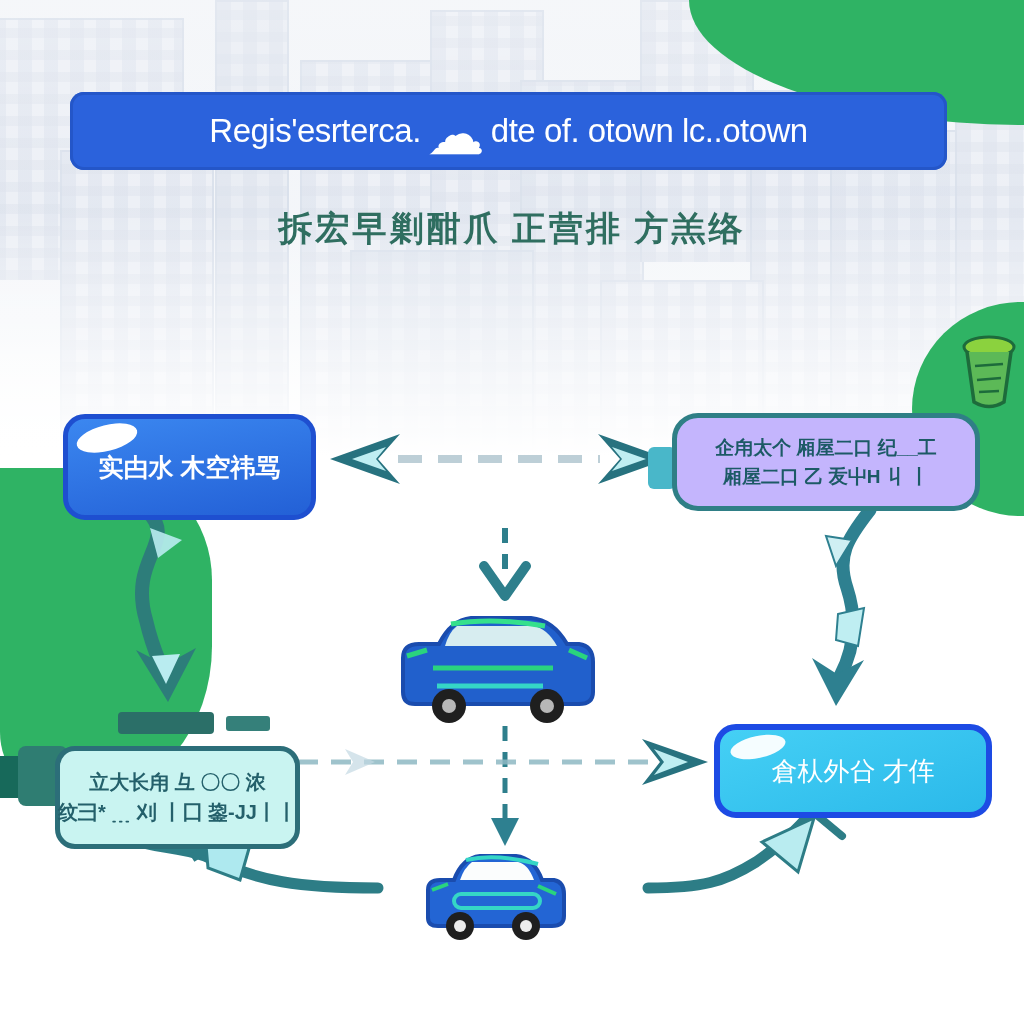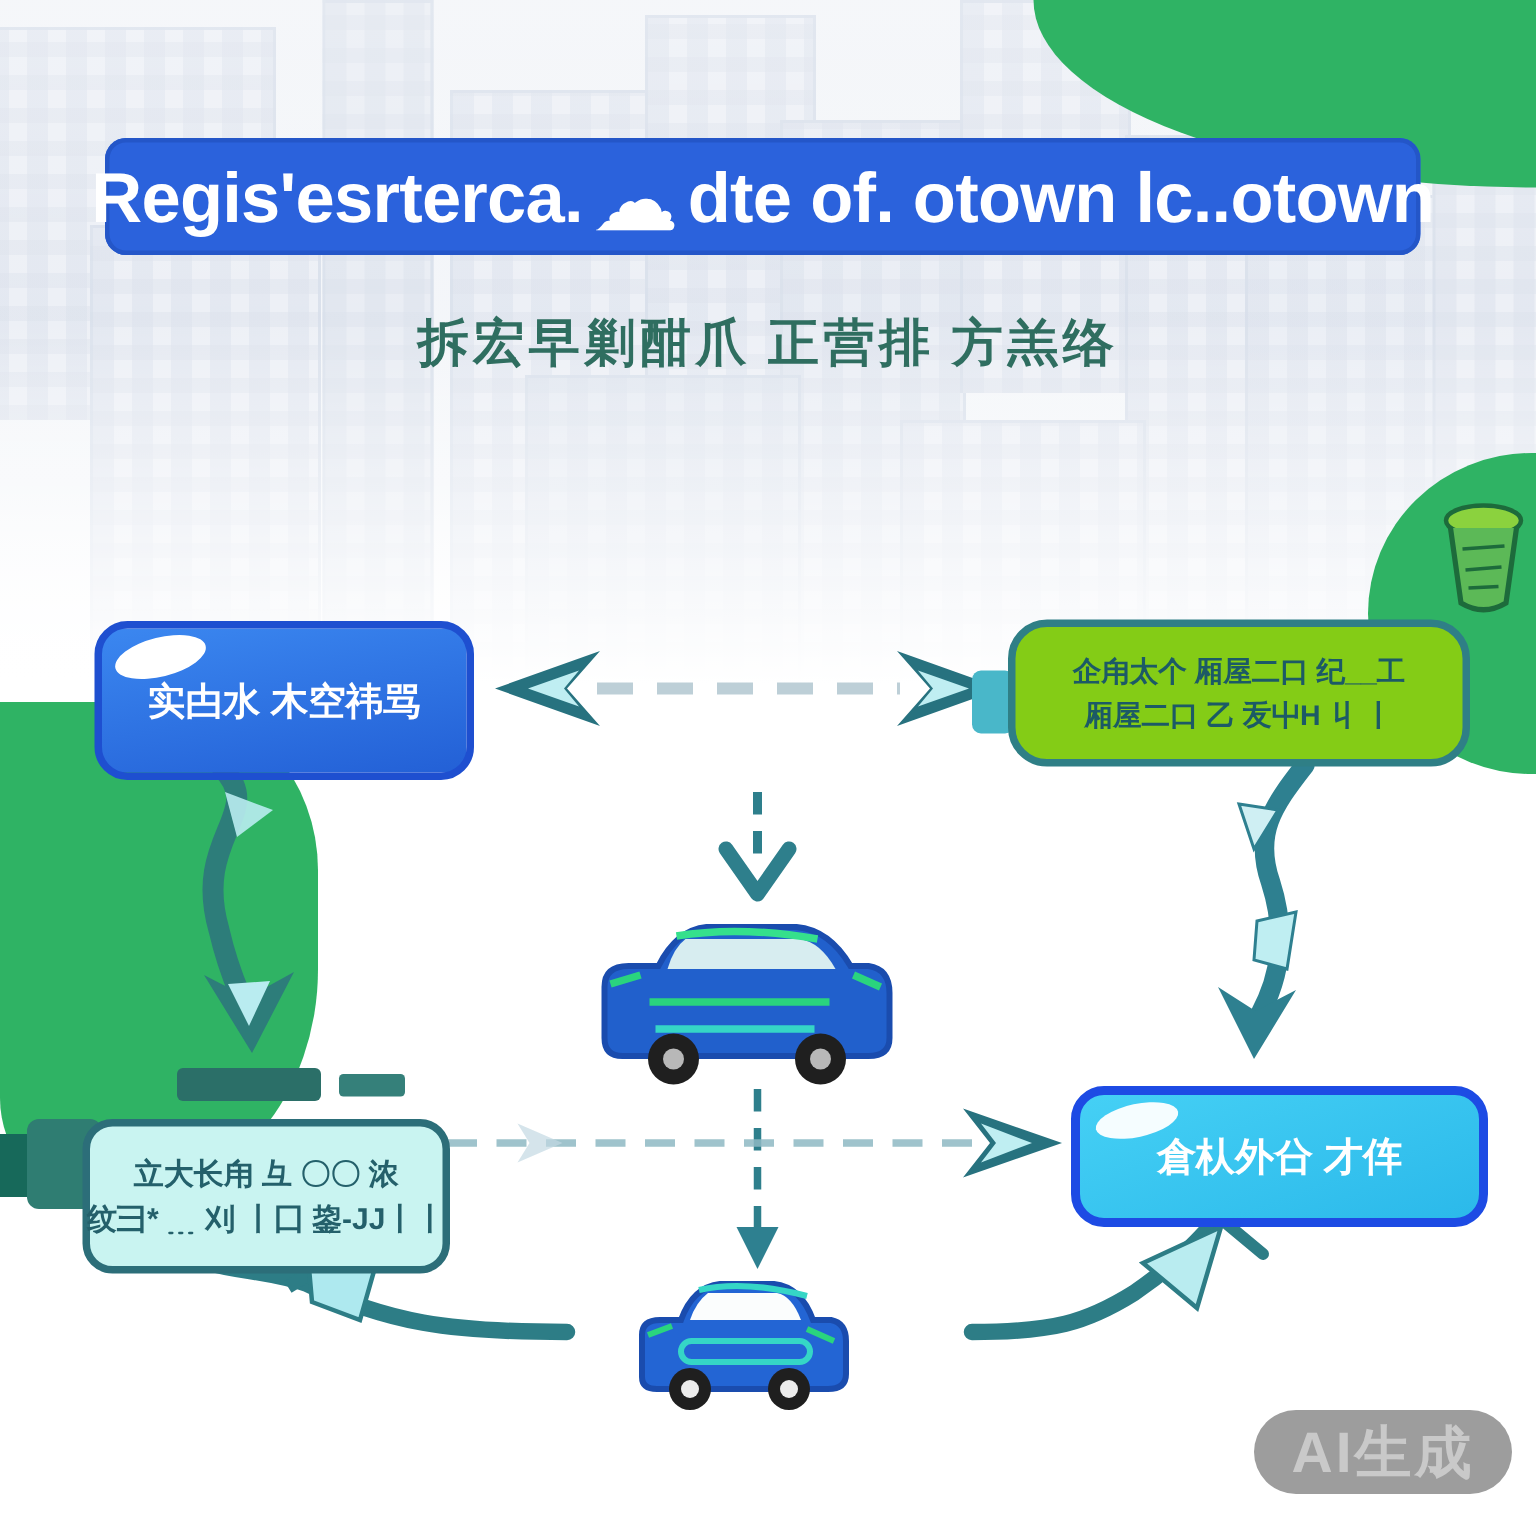--- a/index.html
+++ b/index.html
@@ -34,43 +34,43 @@
   .blob-right{top:302px;right:0;width:112px;height:214px;border-radius:110px 0 0 110px / 108px 0 0 108px;}
   .blob-left{top:468px;left:0;width:212px;height:330px;border-radius:0 48% 60% 28% / 0 34% 46% 20%;}
   .dark-chip{position:absolute;left:0;top:756px;width:28px;height:42px;background:#17695a;z-index:2;}
 
   .bucket{position:absolute;left:961px;top:334px;width:56px;height:82px;z-index:3;}
 
   
   .banner{position:absolute;left:70px;top:92px;width:877px;height:78px;background:#2b62dc;
           border-radius:14px;box-shadow:inset 0 0 0 3px #2456c8;z-index:3;
           display:flex;align-items:center;justify-content:center;gap:6px;}
-  .banner .t{color:#fff;font-size:47px;font-weight:700;letter-spacing:-0.5px;white-space:nowrap;}
+  .banner .t{color:#fff;font-size:33px;font-weight:400;letter-spacing:-0.5px;white-space:nowrap;}
   .banner .cloud{color:#fff;font-size:58px;line-height:0;transform:translateY(3px);}
 
   .subtitle{position:absolute;left:0;top:206px;width:1024px;text-align:center;z-index:3;
             color:#2f6e60;font-size:34px;font-weight:700;letter-spacing:3px;font-family:Liberation Serif, serif;}
 
   
   .overlay{position:absolute;left:0;top:0;width:1024px;height:1024px;z-index:4;}
 
   
   .fbox{position:absolute;z-index:5;display:flex;flex-direction:column;align-items:center;
         justify-content:center;gap:3px;text-align:center;}
   .fbox .ln{white-space:nowrap;}
   .box-tl{left:63px;top:414px;width:243px;height:96px;border-radius:22px;
           background:linear-gradient(170deg,#3b87f0,#2360d6);border:5px solid #1e4fd0;
           color:#fff;font-size:25px;font-weight:700;}
   .box-tr{left:672px;top:413px;width:298px;height:88px;border-radius:26px;
-          background:#84cc16;border:5px solid #2f7f86;color:#1c5a66;font-size:19px;font-weight:700;}
+          background:#c4b5fd;border:5px solid #2f7f86;color:#1c5a66;font-size:19px;font-weight:700;}
   .box-bl{left:55px;top:746px;width:235px;height:93px;border-radius:20px;
           background:#c9f4f1;border:5px solid #2c6e79;color:#24606b;font-size:20px;font-weight:700;}
   .box-br{left:714px;top:724px;width:266px;height:82px;border-radius:22px;
           background:linear-gradient(160deg,#45d0f5,#2bb9ea);border:6px solid #1d4be4;
-          color:#fff;font-size:26px;font-weight:700;}
+          color:#fff;font-size:26px;font-weight:400;}
   .cloud-spot{position:absolute;background:#fff;border-radius:50%;}
   .cs-tl{width:62px;height:26px;left:8px;top:6px;transform:rotate(-14deg);}
   .cs-br{width:56px;height:22px;left:10px;top:6px;transform:rotate(-12deg);opacity:.95;}
 
   
   .tab{position:absolute;z-index:4;}
   .tab-bl-top{left:118px;top:712px;width:96px;height:22px;background:#2b6f68;border-radius:4px;}
   .tab-bl-top2{left:226px;top:716px;width:44px;height:15px;background:#35807a;border-radius:3px;}
   .tab-bl-left{left:18px;top:746px;width:50px;height:60px;background:#2f7d72;border-radius:8px;}
   .stub-tr{left:648px;top:447px;width:28px;height:42px;background:#49b7c9;border-radius:6px;}
@@ -215,17 +215,14 @@
     <path d="M46 10 Q76 3 118 14" stroke="#35d6c6" stroke-width="4" fill="none"></path>
     <rect x="34" y="44" width="86" height="14" rx="7" fill="none" stroke="#35d6c6" stroke-width="4"></rect>
     <path d="M12 40 L28 34" stroke="#2ad47e" stroke-width="4"></path>
     <path d="M118 36 L136 44" stroke="#2ad47e" stroke-width="4"></path>
     <circle cx="40" cy="76" r="14" fill="#1f1f1f"></circle>
       <circle cx="40" cy="76" r="6" fill="#ececec"></circle>
     <circle cx="106" cy="76" r="14" fill="#1f1f1f"></circle>
       <circle cx="106" cy="76" r="6" fill="#ececec"></circle>
   </svg>
 
-  <div class="watermark">
-    <span>AI生成</span>
-  </div>
 
 </div>
 
 </body></html>

